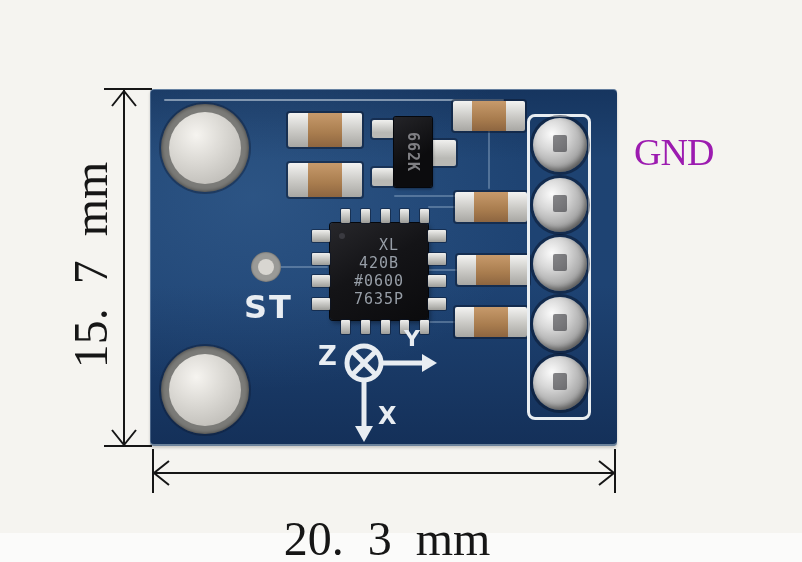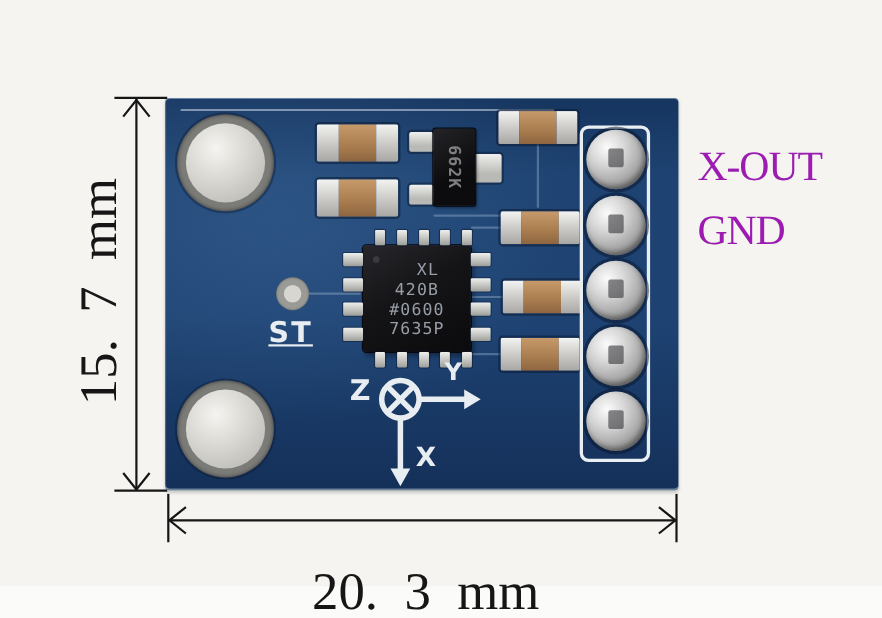--- a/index.html
+++ b/index.html
@@ -28,21 +28,21 @@
     background:#7b7b78;
     box-shadow: inset 0 0 4px rgba(0,0,0,.55), 0 0 0 2px rgba(12,26,50,.4); }
   .hole-inner { position:absolute; inset:8px; border-radius:50%;
     background: radial-gradient(circle at 38% 32%, #f6f4f0 0%, #dddbd6 38%, #c6c4bf 72%, #b3b1ac 100%); }
 
   .via { position:absolute; left:101px; top:163px; width:30px; height:30px; border-radius:50%;
     background:#9a9a97; box-shadow: inset 0 0 2px rgba(0,0,0,.5); }
   .via-inner { position:absolute; inset:7px; border-radius:50%; background:#d8d6d1; }
 
   .silk-text { position:absolute; color:#e8edf2; font-weight:bold; }
-  .st-label { left:94px; top:199px; font-size:26px; letter-spacing:2px;text-decoration:underline; }
+  .st-label { left:94px; top:199px; font-size:32px; letter-spacing:2px; }
 
   
   .chip { position:absolute; left:180px; top:134px; width:98px; height:97px; border-radius:3px;
     background: linear-gradient(150deg, #27272b 0%, #141417 45%, #0b0b0d 100%);
     box-shadow: 0 0 0 1px #05070c, 2px 3px 5px rgba(0,0,0,.4); }
   .chip-dot { position:absolute; left:9px; top:10px; width:6px; height:6px; border-radius:50%; background:#3a3a40; }
   .chip-text { position:absolute; inset:0; display:flex; flex-direction:column; justify-content:center;
     align-items:center; color:#979ea7; font-family:"DejaVu Sans Mono", monospace;
     font-size:15px; line-height:18px; letter-spacing:1px; }
   .chip-text .l1 { transform:translateX(10px); }
@@ -245,16 +245,15 @@
     <line x1="615" y1="449" x2="615" y2="493" stroke="#161616" stroke-width="2"></line>
     <line x1="154" y1="473" x2="614" y2="473" stroke="#161616" stroke-width="2"></line>
     <polyline points="169,461 154,473 169,485" fill="none" stroke="#161616" stroke-width="2"></polyline>
     <polyline points="599,461 614,473 599,485" fill="none" stroke="#161616" stroke-width="2"></polyline>
   </svg>
 
   <div class="dim-text dim-h">15. 7 mm</div>
   <div class="dim-text dim-w">20. 3 mm</div>
 
   <div class="pin-labels">
-    <div class="pin-label">X-OUT</div>
     <div class="pin-label">GND</div>
   </div>
 </div>
 
 </body></html>

